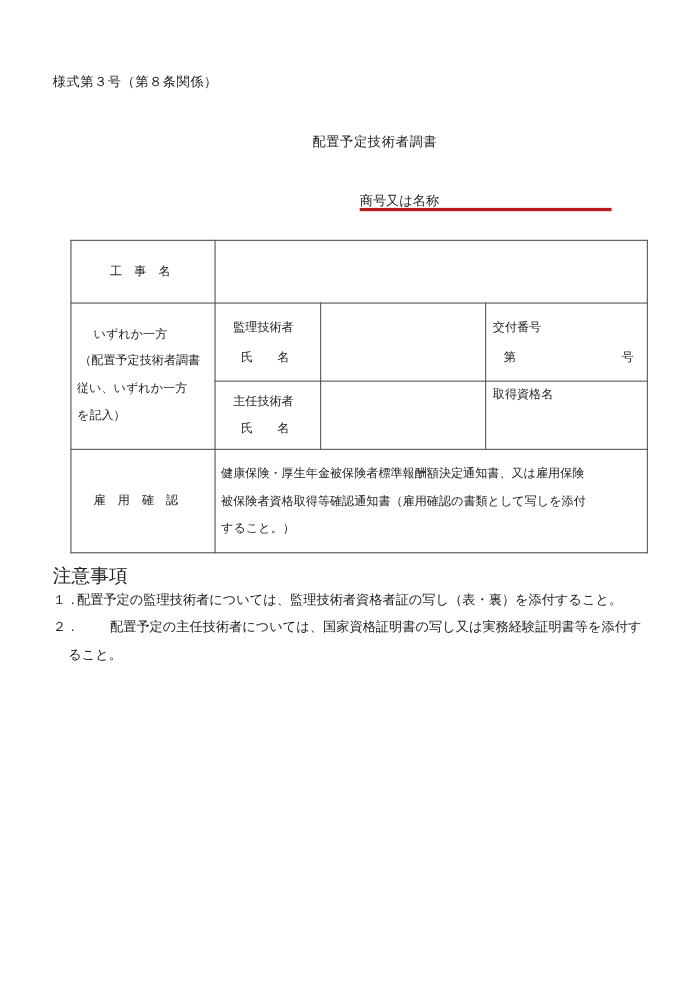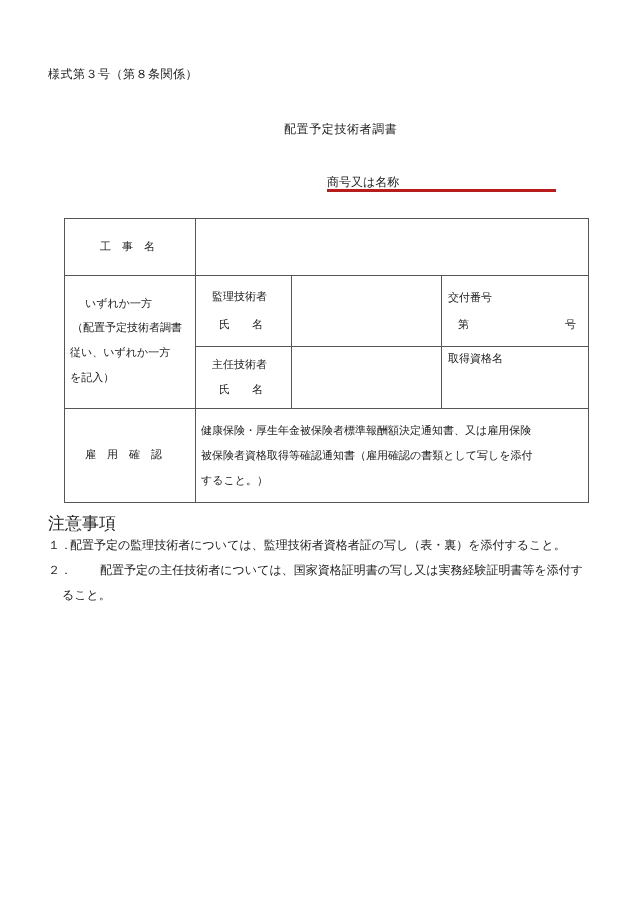--- a/index.html
+++ b/index.html
@@ -45,21 +45,21 @@
   <div class="tbl-line" style="left:441px; top:275px; width:1px; height:134px;"></div>
 
   <div class="cell-text" style="left:100px; top:241px;">工　事　名</div>
   <div style="position:absolute; left:196px; top:219px; width:392px; height:56px;"></div>
 
   <div class="cell-text" style="left:85px; top:298px;">いずれか一方</div>
   <div class="cell-text" style="left:72px; top:322px;">（配置予定技術者調書</div>
   <div class="cell-text" style="left:70px; top:347px;">従い、いずれか一方</div>
   <div class="cell-text" style="left:70px; top:372px;">を記入）</div>
 
-  <div class="cell-text" style="left:212px; top:292px;font-family:Liberation Mono, monospace;">監理技術者</div>
+  <div class="cell-text" style="left:212px; top:292px;">監理技術者</div>
   <div class="cell-text" style="left:219px; top:319px;">氏　　名</div>
   <div style="position:absolute; left:292px; top:276px; width:149px; height:70px;"></div>
   <div class="cell-text" style="left:448px; top:292px;">交付番号</div>
   <div class="cell-text" style="left:458px; top:319px;">第</div>
   <div class="cell-text" style="left:565px; top:319px;">号</div>
   <div style="position:absolute; left:472px; top:312px; width:90px; height:24px;"></div>
 
   <div class="cell-text" style="left:212px; top:359px;">主任技術者</div>
   <div class="cell-text" style="left:219px; top:384px;">氏　　名</div>
   <div style="position:absolute; left:292px; top:347px; width:149px; height:61px;"></div>

